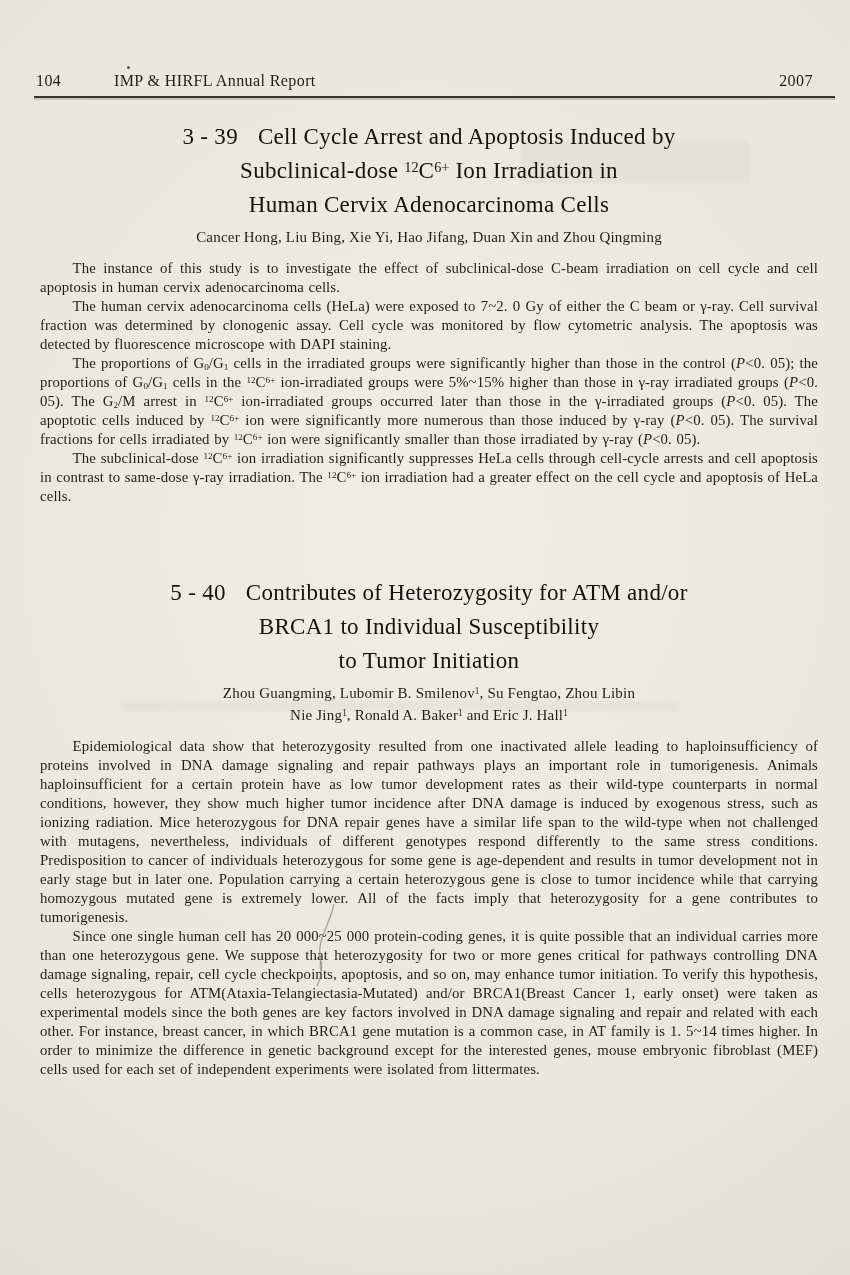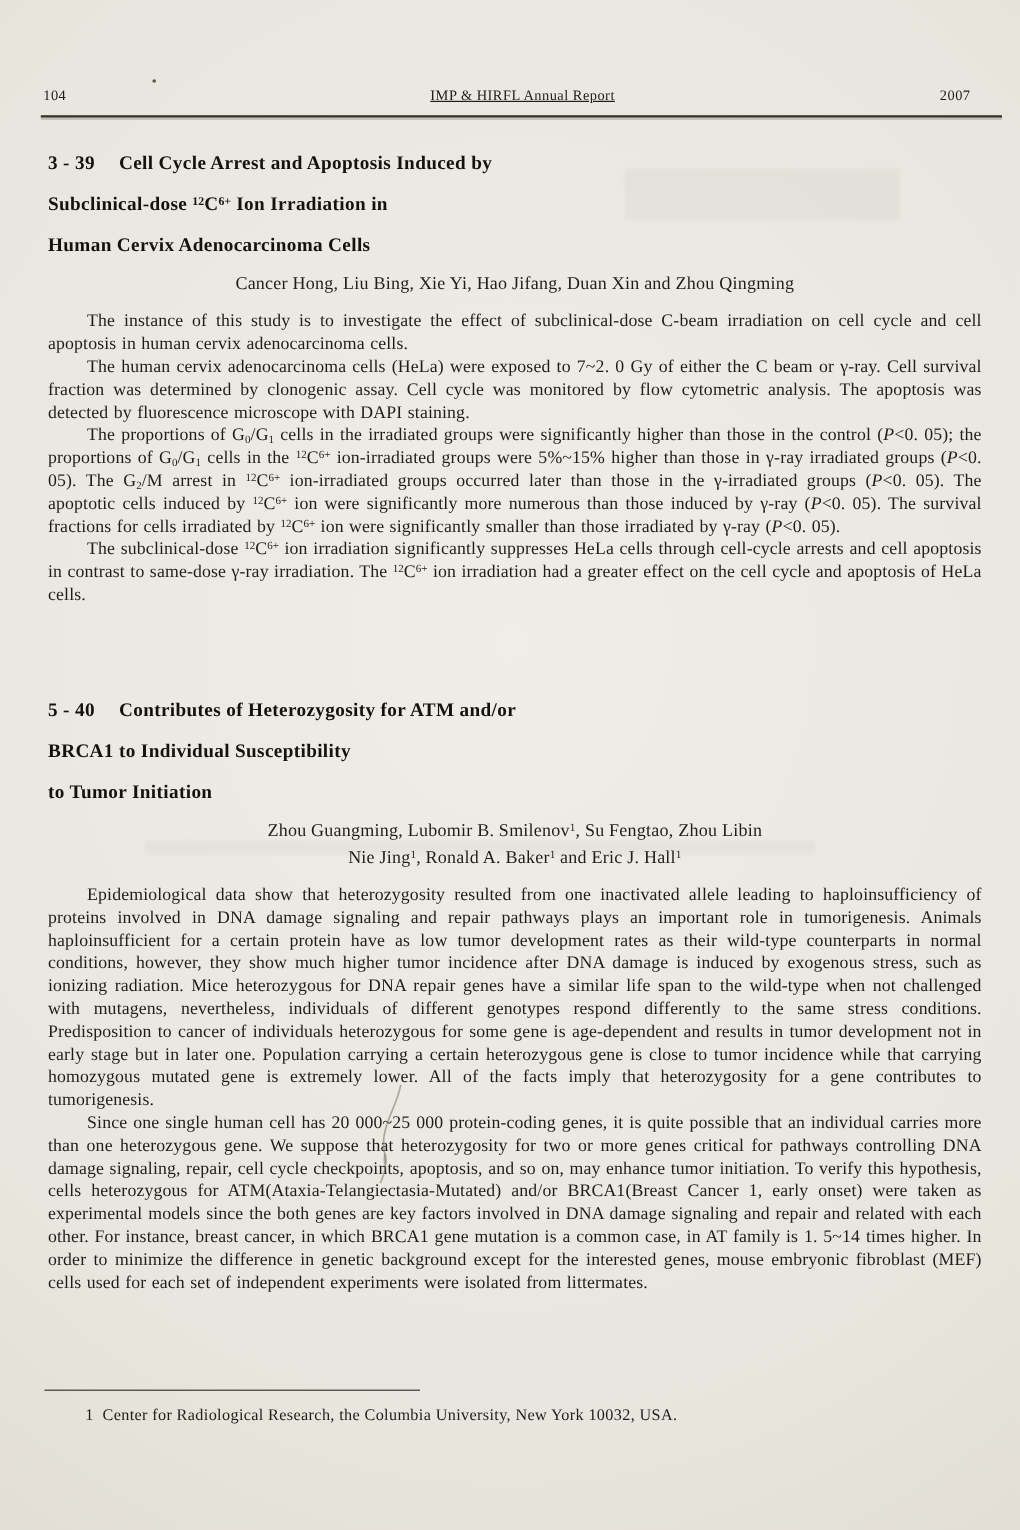--- a/index.html
+++ b/index.html
@@ -9,35 +9,35 @@
     color:#201d18;
   }
   .page{
     position:absolute;inset:0;
     background:radial-gradient(ellipse 120% 90% at 50% 42%, #efede7 0%, #e9e6df 55%, #ddd9d0 92%, #d5d1c7 100%);
   }
   
   .header{
     position:absolute;top:72px;left:36px;width:799px;
     display:flex;justify-content:space-between;align-items:baseline;
-    font-size:12px;letter-spacing:.4px;
+    font-size:16px;letter-spacing:.4px;
   }
-  .header .center{flex:1;text-align:center;text-decoration:underline;}
+  .header .center{flex:1;}
   .header .side{width:78px;}
   .header .side.right{text-align:center;}
   .header-rule{
     position:absolute;top:96px;left:34px;width:801px;height:0;
     border-top:2.2px solid #38352e;
     box-shadow:0 2px 0 rgba(70,63,52,.22);
   }
   .speck{position:absolute;width:3px;height:3px;border-radius:50%;background:#5a554c;top:66px;left:127px;}
   
   .content{position:absolute;top:112px;left:40px;width:778px;}
   h1.title{
-    margin:8px 0 4px;font-size:16px;font-weight:bold;
+    margin:8px 0 4px;font-size:23px;font-weight:normal;text-align:center;
     line-height:34px;letter-spacing:.3px;color:#14120e;
   }
   h1.title .num{margin-right:20px;}
   section.second h1.title{margin-top:70px;}
   .authors{
     margin:0 0 11px;text-align:center;font-size:15px;line-height:22px;
     letter-spacing:.2px;
   }
   .body p{
     margin:0;text-indent:2.2em;text-align:justify;
@@ -91,23 +91,19 @@
       <h1 class="title"><span class="num">5 - 40</span><span>Contributes of Heterozygosity for ATM and/or<br>BRCA1 to Individual Susceptibility<br>to Tumor Initiation</span></h1>
       <p class="authors">Zhou Guangming, Lubomir B. Smilenov<sup>1</sup>, Su Fengtao, Zhou Libin<br>Nie Jing<sup>1</sup>, Ronald A. Baker<sup>1</sup> and Eric J. Hall<sup>1</sup></p>
       <div class="body">
         <p>Epidemiological data show that heterozygosity resulted from one inactivated allele leading to haploinsufficiency of proteins involved in DNA damage signaling and repair pathways plays an important role in tumorigenesis. Animals haploinsufficient for a certain protein have as low tumor development rates as their wild-type counterparts in normal conditions, however, they show much higher tumor incidence after DNA damage is induced by exogenous stress, such as ionizing radiation. Mice heterozygous for DNA repair genes have a similar life span to the wild-type when not challenged with mutagens, nevertheless, individuals of different genotypes respond differently to the same stress conditions. Predisposition to cancer of individuals heterozygous for some gene is age-dependent and results in tumor development not in early stage but in later one. Population carrying a certain heterozygous gene is close to tumor incidence while that carrying homozygous mutated gene is extremely lower. All of the facts imply that heterozygosity for a gene contributes to tumorigenesis.</p>
         <p>Since one single human cell has 20 000~25 000 protein-coding genes, it is quite possible that an individual carries more than one heterozygous gene. We suppose that heterozygosity for two or more genes critical for pathways controlling DNA damage signaling, repair, cell cycle checkpoints, apoptosis, and so on, may enhance tumor initiation. To verify this hypothesis, cells heterozygous for ATM(Ataxia-Telangiectasia-Mutated) and/or BRCA1(Breast Cancer 1, early onset) were taken as experimental models since the both genes are key factors involved in DNA damage signaling and repair and related with each other. For instance, breast cancer, in which BRCA1 gene mutation is a common case, in AT family is 1. 5~14 times higher. In order to minimize the difference in genetic background except for the interested genes, mouse embryonic fibroblast (MEF) cells used for each set of independent experiments were isolated from littermates.</p>
       </div>
     </section>
 
   </main>
 
-  <div class="footnote">
-    <div class="footnote-rule"></div>
-    <p>1&nbsp;&nbsp;Center for Radiological Research, the Columbia University, New York 10032, USA.</p>
-  </div>
 
   <svg class="pen-mark" width="850" height="1275" viewBox="0 0 850 1275">
     <path d="M334,904 C331,920 322,932 320,947 C318,959 324,966 320,978 L317,986" fill="none" stroke="#6e655a" stroke-width="1.4" opacity="0.5"></path>
     <ellipse cx="321" cy="966" rx="1.6" ry="5" fill="#6e655a" opacity="0.3"></ellipse>
   </svg>
 
 </div>
 
 </body></html>

